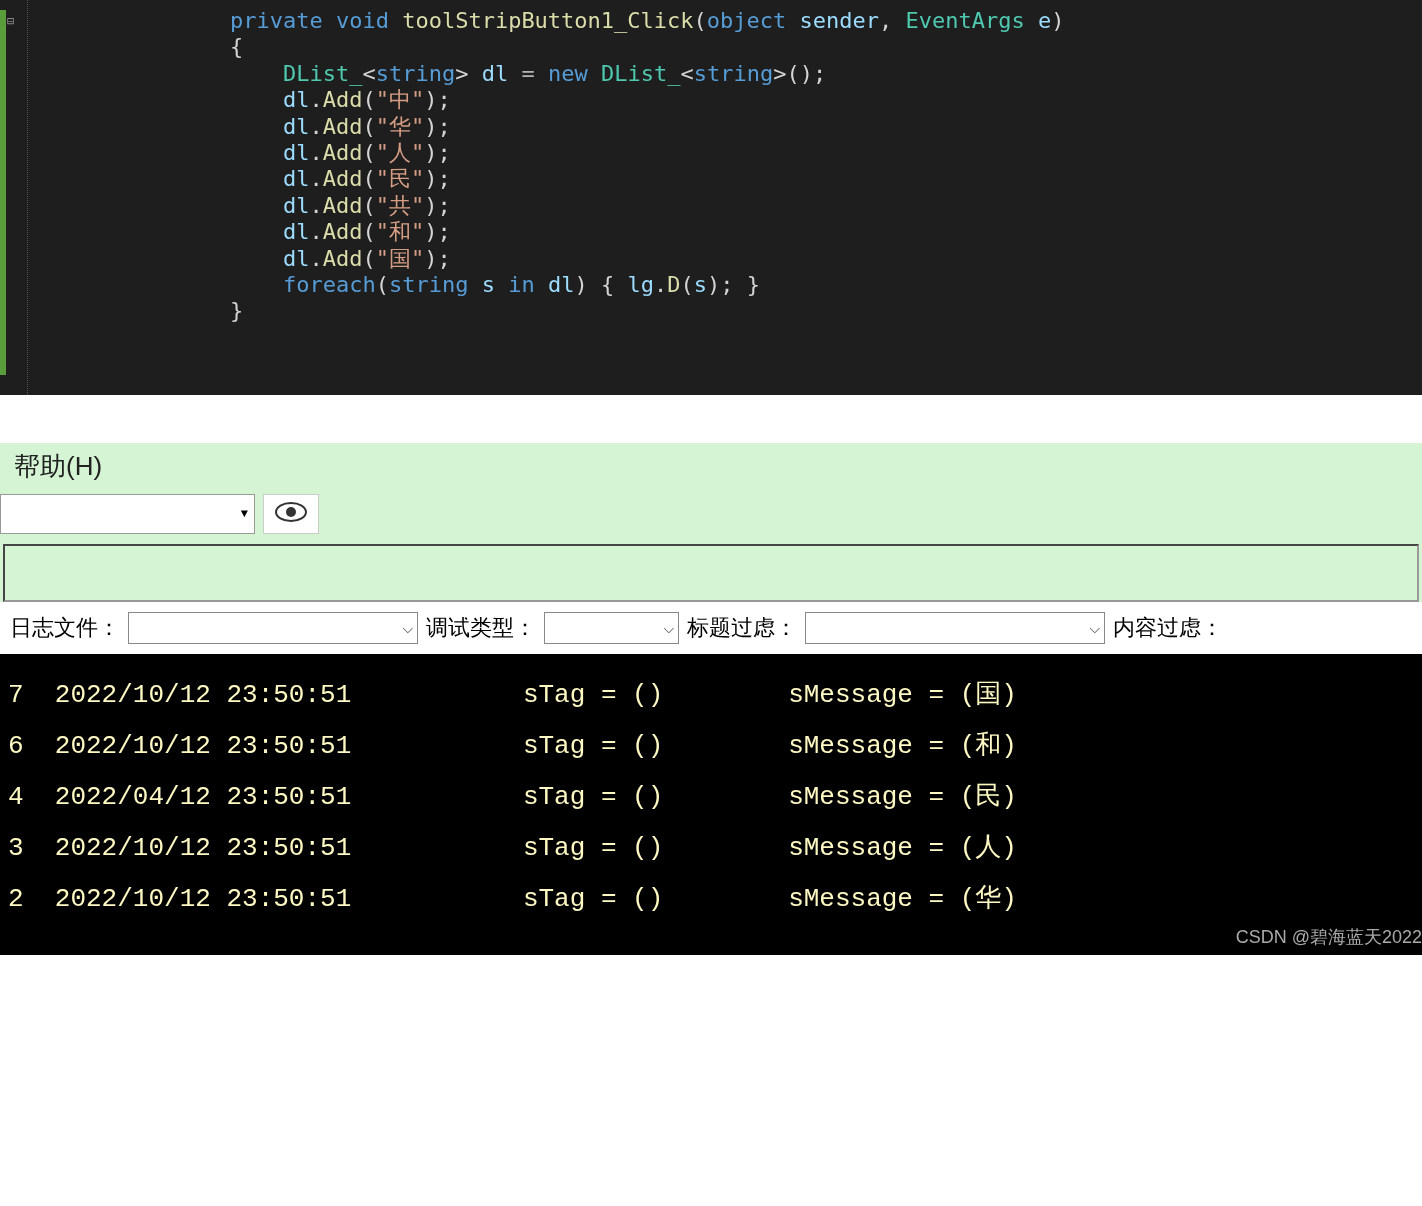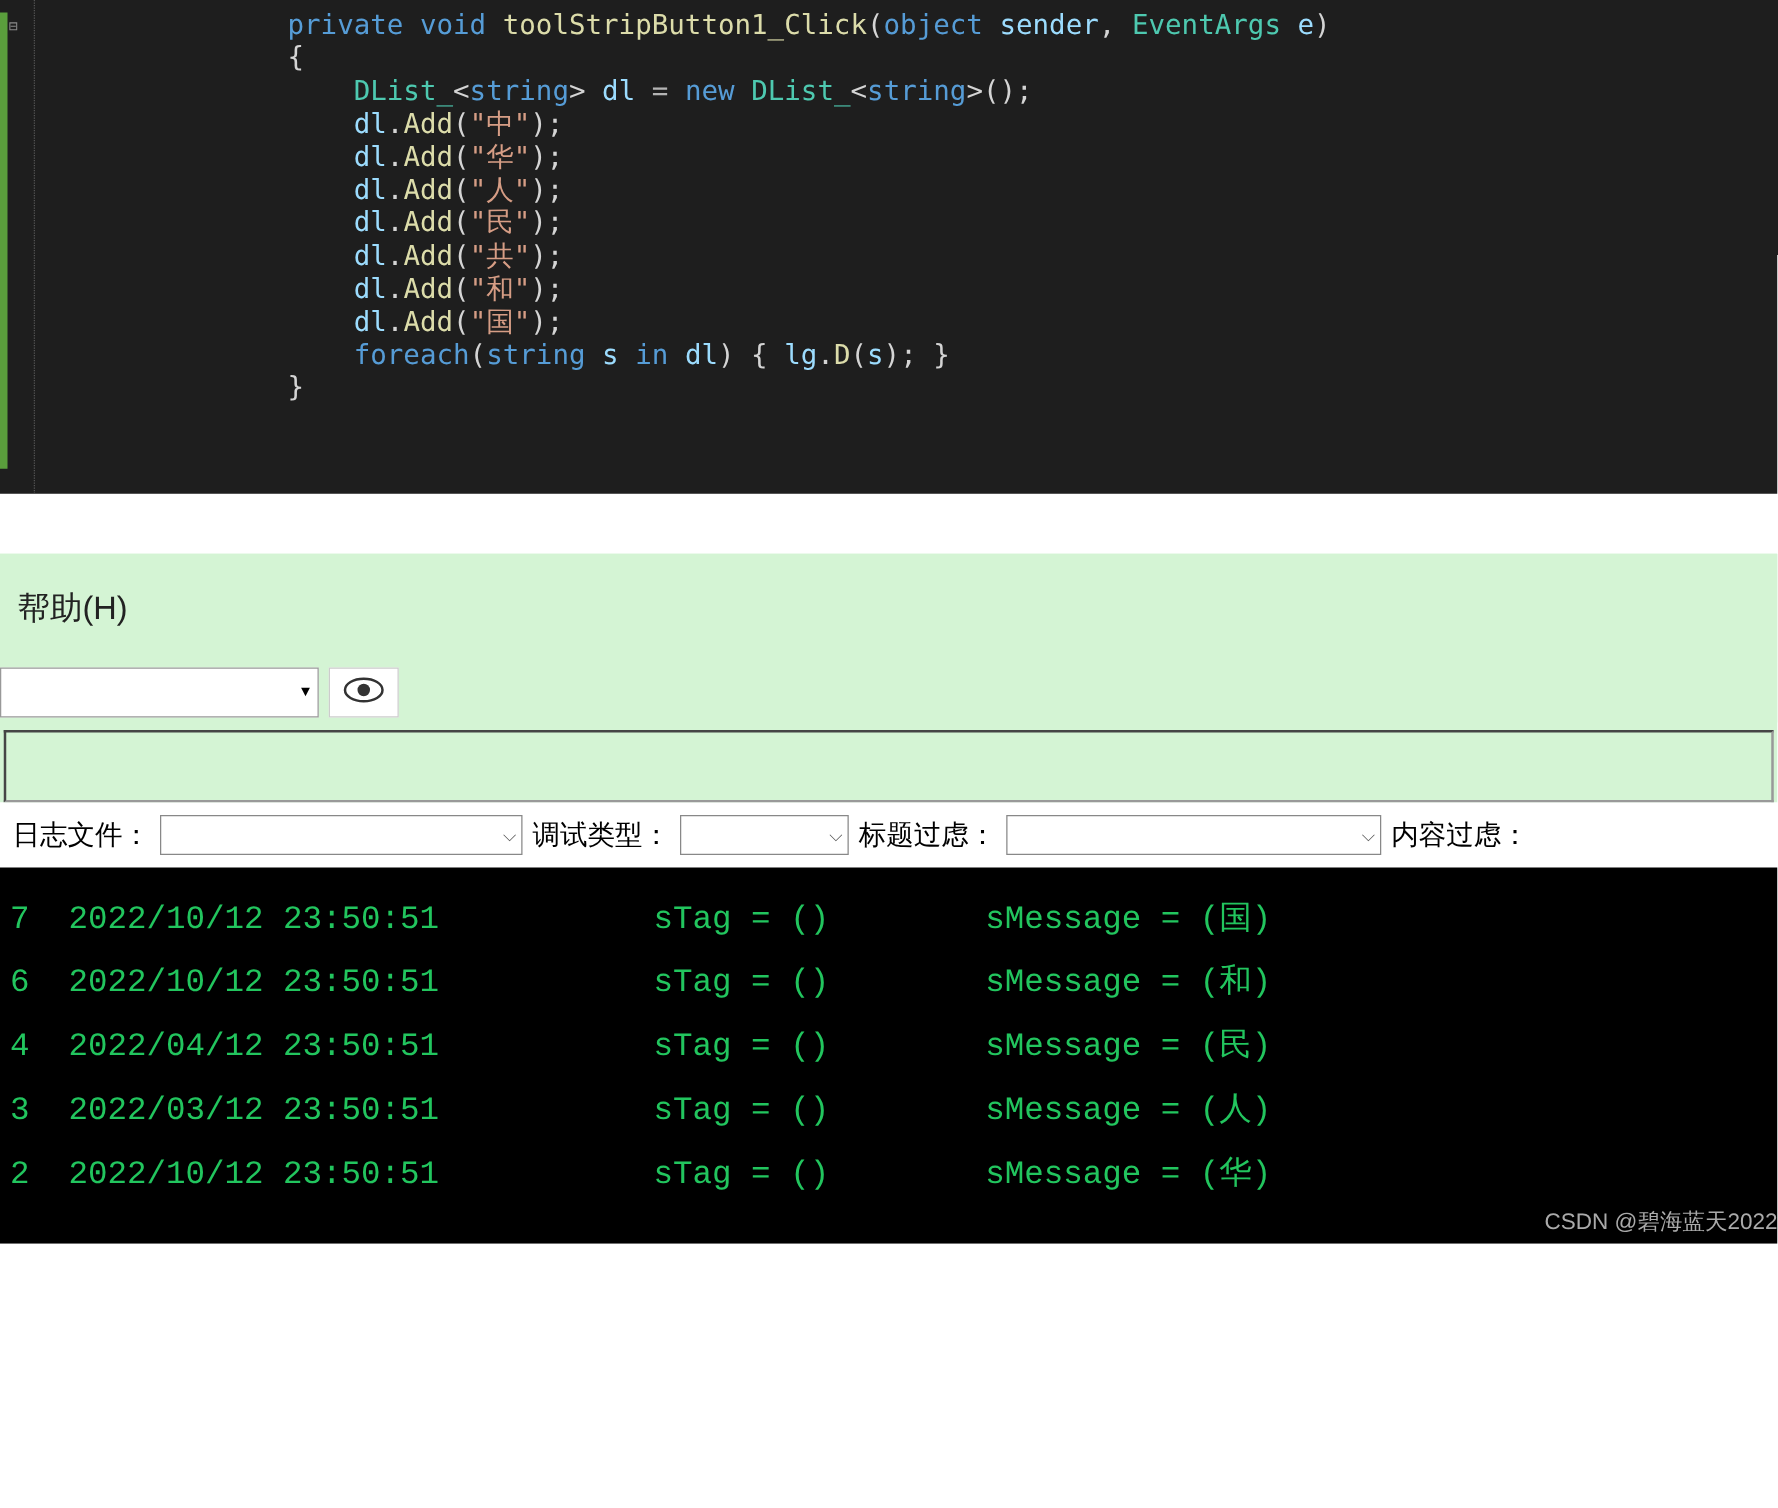--- a/index.html
+++ b/index.html
@@ -15,38 +15,38 @@
     .kw { color: #569cd6; }
     .type { color: #4ec9b0; }
     .method { color: #dcdcaa; }
     .string { color: #d69d85; }
     .var { color: #9cdcfe; }
     .punct { color: #d4d4d4; }
     .op { color: #b4b4b4; }
     
     
     .help-panel { background: #d4f4d4; margin-top: 48px; padding: 0; }
-    .help-header { background: #d4f4d4; padding: 26px 14px; font-family: 'Microsoft YaHei', SimSun, sans-serif; font-size: 26px; color: #222; }
+    .help-header { background: #d4f4d4; padding: 6px 14px; font-family: 'Microsoft YaHei', SimSun, sans-serif; font-size: 26px; color: #222; }
     .toolbar-row { background: #d4f4d4; padding: 4px 0; display: flex; align-items: center; gap: 8px; }
     .dropdown-box { background: #fff; border: 1px solid #999; width: 255px; height: 40px; display: flex; align-items: center; justify-content: flex-end; padding-right: 6px; }
     .dropdown-arrow { font-size: 12px; color: #000; }
     .eye-button { background: #fff; border: 1px solid #ccc; width: 56px; height: 40px; display: flex; align-items: center; justify-content: center; }
     .eye-icon svg { width: 34px; height: 24px; }
     .big-textbox { background: #d4f4d4; border: 2px inset #999; margin: 6px 3px 0 3px; height: 58px; }
     
     .filter-row { padding: 10px 10px; display: flex; align-items: center; gap: 8px; font-family: 'Microsoft YaHei', SimSun, sans-serif; font-size: 22px; background: #fff; }
     .filter-label { color: #000; white-space: nowrap; }
     .filter-select { border: 1px solid #888; height: 32px; background: #fff; display: flex; align-items: center; justify-content: flex-end; padding-right: 4px; }
     .select-arrow { font-size: 14px; color: #555; }
     .fs1 { width: 290px; }
     .fs2 { width: 135px; }
     .fs3 { width: 300px; }
     
     
-    .log-output { background: #000; color: #22c55e; font-family: Consolas, 'Courier New', monospace; font-size: 26px; padding: 16px 8px 30px 8px; }
+    .log-output { background: #000; color: #fef9c3; font-family: Consolas, 'Courier New', monospace; font-size: 26px; padding: 16px 8px 30px 8px; }
     .log-row { white-space: pre; line-height: 1.96; }
     
     .watermark { position: absolute; right: 0; bottom: 6px; color: #aaa; font-family: 'Microsoft YaHei', sans-serif; font-size: 18px; }
     .container { position: relative; }
   </style>
 </head>
 <body>
 
 <div class="container">
 
@@ -89,18 +89,18 @@
     <div class="filter-select fs3">
         <span class="select-arrow">⌵</span>
       </div>
     <span class="filter-label">内容过虑：</span>
   </div>
 
   <div class="log-output" id="log-output">
       <div class="log-row">7  2022/10/12 23:50:51           sTag = ()        sMessage = (国)</div>
       <div class="log-row">6  2022/10/12 23:50:51           sTag = ()        sMessage = (和)</div>
       <div class="log-row">4  2022/04/12 23:50:51           sTag = ()        sMessage = (民)</div>
-      <div class="log-row">3  2022/03/12 23:50:51           sTag = ()        sMessage = (人)</div>
+      <div class="log-row">3  2022/10/12 23:50:51           sTag = ()        sMessage = (人)</div>
       <div class="log-row">2  2022/10/12 23:50:51           sTag = ()        sMessage = (华)</div>
     </div>
 
   <div class="watermark">CSDN @碧海蓝天2022</div>
 </div>
 
 </body></html>

